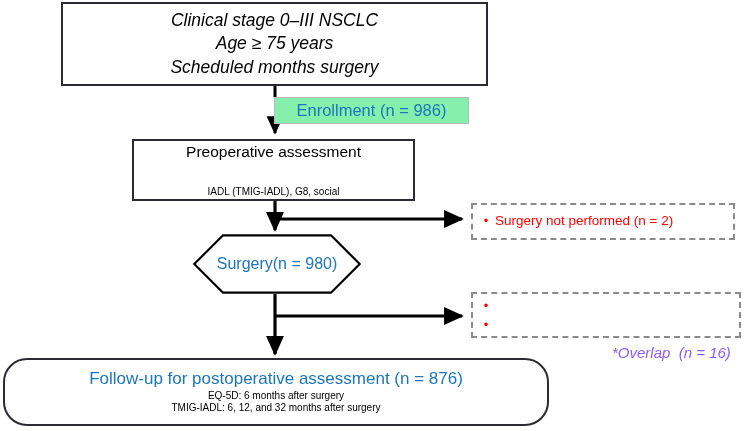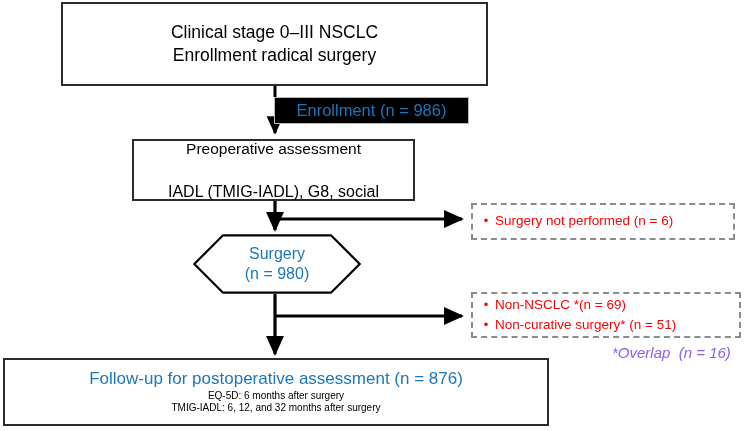--- a/index.html
+++ b/index.html
@@ -30,35 +30,36 @@
   .solid-box {
     border: 2.5px solid #2b2b33;
   }
   
   #box-eligibility {
     left: 61px;
     top: 2px;
     width: 427px;
     height: 84px;
     line-height: 1.33;
+    font-style: italic;
   }
   #box-eligibility .line {
     font-size: 17.5px;
     color: #000000;
   }
   
   #label-enrollment {
     position: absolute;
     left: 274px;
     top: 97px;
     width: 195px;
     height: 27px;
     box-sizing: border-box;
     border: 1px solid #b9b9bd;
-    background: #000000;
+    background: #86efac;
     color: #1b76bc;
     font-size: 16.5px;
     display: flex;
     align-items: center;
     justify-content: center;
     letter-spacing: 0px;
   }
   
   #box-preop {
     left: 132px;
@@ -66,21 +67,21 @@
     width: 283px;
     height: 62px;
     padding-top: 1px;
     line-height: 1.2;
   }
   #box-preop .title {
     font-size: 15.5px;
     color: #000000;
   }
   #box-preop .line {
-    font-size: 16px;
+    font-size: 10px;
     color: #000000;
     margin-top: 24px;
   }
   
   #node-surgery {
     position: absolute;
     left: 193px;
     top: 234px;
     width: 168px;
     height: 60px;
@@ -90,21 +91,21 @@
     left: 0;
     top: 0;
   }
   #node-surgery .hex-text {
     position: absolute;
     left: 0;
     top: 0;
     width: 168px;
     height: 60px;
     display: flex;
-    flex-direction: column;
+    flex-direction: row;
     align-items: center;
     justify-content: center;
     color: #1b76bc;
     font-size: 16px;
     line-height: 1.22;
   }
   
   .dashed-box {
     position: absolute;
     box-sizing: border-box;
@@ -152,20 +153,21 @@
     white-space: pre;
     font-style: italic;
   }
   
   #box-followup {
     left: 3px;
     top: 358px;
     width: 546px;
     height: 68px;
     line-height: 1.22;
+    border-radius: 24px;
   }
   #box-followup .title {
     font-size: 17px;
     color: #1b76bc;
   }
   #box-followup .line {
     font-size: 10px;
     color: #000000;
   }
   
@@ -195,21 +197,22 @@
 
     <line x1="275" y1="201" x2="275" y2="230" stroke="#000000" stroke-width="3.2" marker-end="url(#arrowhead)"></line>
     <line x1="275" y1="219" x2="462" y2="219" stroke="#000000" stroke-width="3.2" marker-end="url(#arrowhead)"></line>
 
     <line x1="275" y1="294" x2="275" y2="354" stroke="#000000" stroke-width="3.2" marker-end="url(#arrowhead)"></line>
     <line x1="275" y1="316" x2="462" y2="316" stroke="#000000" stroke-width="3.2" marker-end="url(#arrowhead)"></line>
   </svg>
 
   <div class="node solid-box" id="box-eligibility">
     <div class="line">Clinical stage 0–III NSCLC</div>
-    <div class="line">Enrollment radical surgery</div>
+    <div class="line">Age ≥ 75 years</div>
+    <div class="line">Scheduled months surgery</div>
   </div>
 
   <div id="label-enrollment">Enrollment (n = 986)</div>
 
   <div class="node solid-box" id="box-preop">
     <div class="title">Preoperative assessment</div>
     <div class="line">IADL (TMIG-IADL), G8, social</div>
   </div>
 
   <div id="node-surgery">
@@ -218,32 +221,30 @@
     </svg>
     <div class="hex-text">
       <div>Surgery</div>
       <div>(n = 980)</div>
     </div>
   </div>
 
   <div class="dashed-box" id="box-excl-1">
     <div class="excl-row">
       <span class="excl-bullet">•</span>
-      <span>Surgery not performed (n = 6)</span>
+      <span>Surgery not performed (n = 2)</span>
     </div>
   </div>
 
   <div class="dashed-box" id="box-excl-2">
     <div class="excl-row">
       <span class="excl-bullet">•</span>
-      <span>Non-NSCLC *(n = 69)</span>
     </div>
     <div class="excl-row">
       <span class="excl-bullet">•</span>
-      <span>Non-curative surgery* (n = 51)</span>
     </div>
   </div>
 
   <div id="note-overlap">*Overlap  (n = 16)</div>
 
   <div class="node solid-box" id="box-followup">
     <div class="title">Follow-up for postoperative assessment (n = 876)</div>
     <div class="line">EQ-5D: 6 months after surgery</div>
     <div class="line">TMIG-IADL: 6, 12, and 32 months after surgery</div>
   </div>

